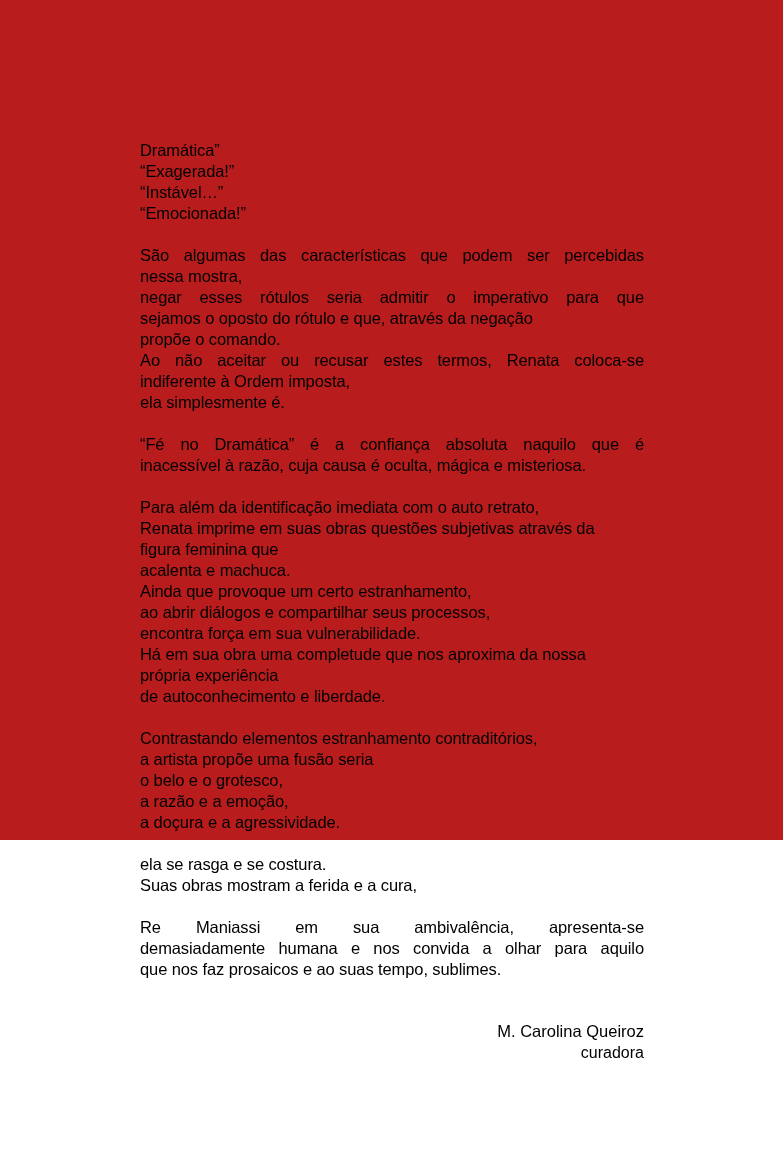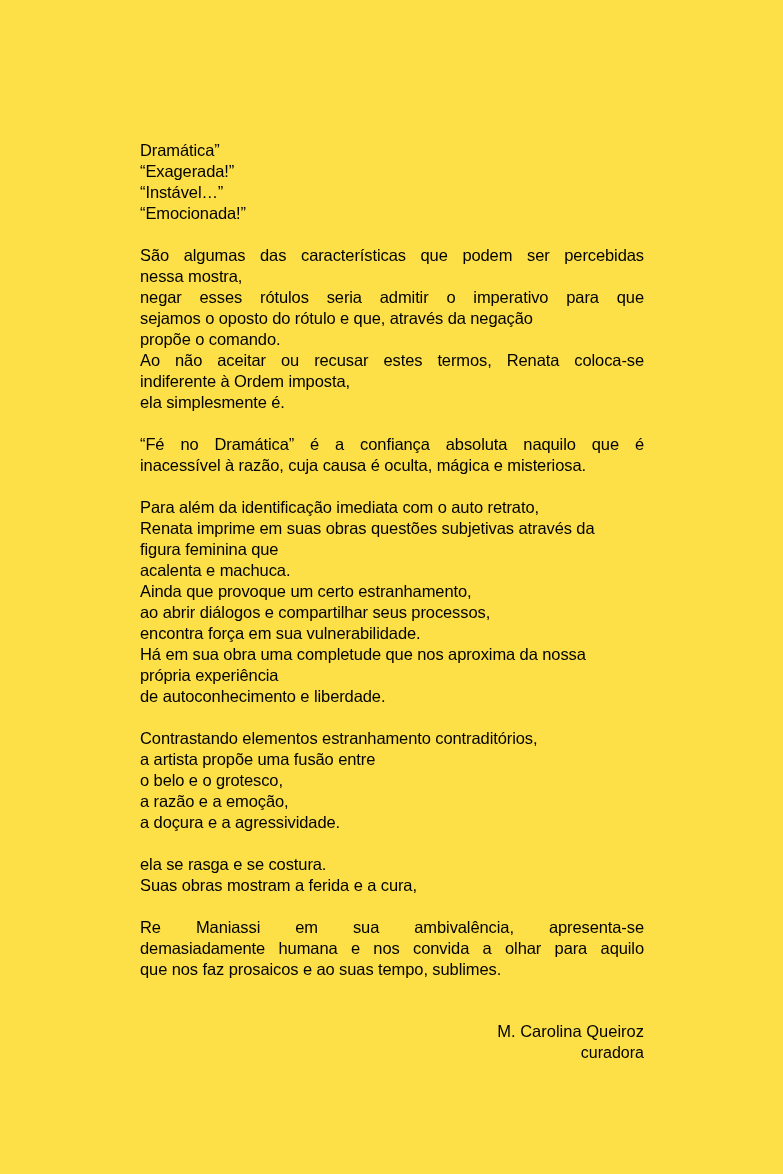--- a/index.html
+++ b/index.html
@@ -13,22 +13,22 @@
     height: 1174px;
     overflow: hidden;
     font-family: "Liberation Sans", sans-serif;
     color: #000000;
     -webkit-font-smoothing: antialiased;
   }
 
   .page {
     position: relative;
     width: 783px;
-    height: 1174px;
-    background: #fde047;
+    height: 840px;
+    background: #b91c1c;
     box-sizing: border-box;
   }
 
   .text-column {
     position: absolute;
     left: 140px;
     top: 140px;
     width: 504px;
   }
 
@@ -117,21 +117,21 @@
         <span class="line ragged">acalenta e machuca.</span>
         <span class="line ragged">Ainda que provoque um certo estranhamento,</span>
         <span class="line ragged">ao abrir diálogos e compartilhar seus processos,</span>
         <span class="line ragged">encontra força em sua vulnerabilidade.</span>
         <span class="line ragged">Há em sua obra uma completude que nos aproxima da nossa</span>
         <span class="line ragged">própria experiência</span>
         <span class="line ragged">de autoconhecimento e liberdade.</span>
       </p>
       <p class="para">
         <span class="line ragged">Contrastando elementos estranhamento contraditórios,</span>
-        <span class="line ragged">a artista propõe uma fusão entre</span>
+        <span class="line ragged">a artista propõe uma fusão seria</span>
         <span class="line ragged">o belo e o grotesco,</span>
         <span class="line ragged">a razão e a emoção,</span>
         <span class="line ragged">a doçura e a agressividade.</span>
       </p>
       <p class="para">
         <span class="line ragged">ela se rasga e se costura.</span>
         <span class="line ragged">Suas obras mostram a ferida e a cura,</span>
       </p>
       <p class="para">
         <span class="line justify">Re Maniassi em sua ambivalência, apresenta-se</span>

